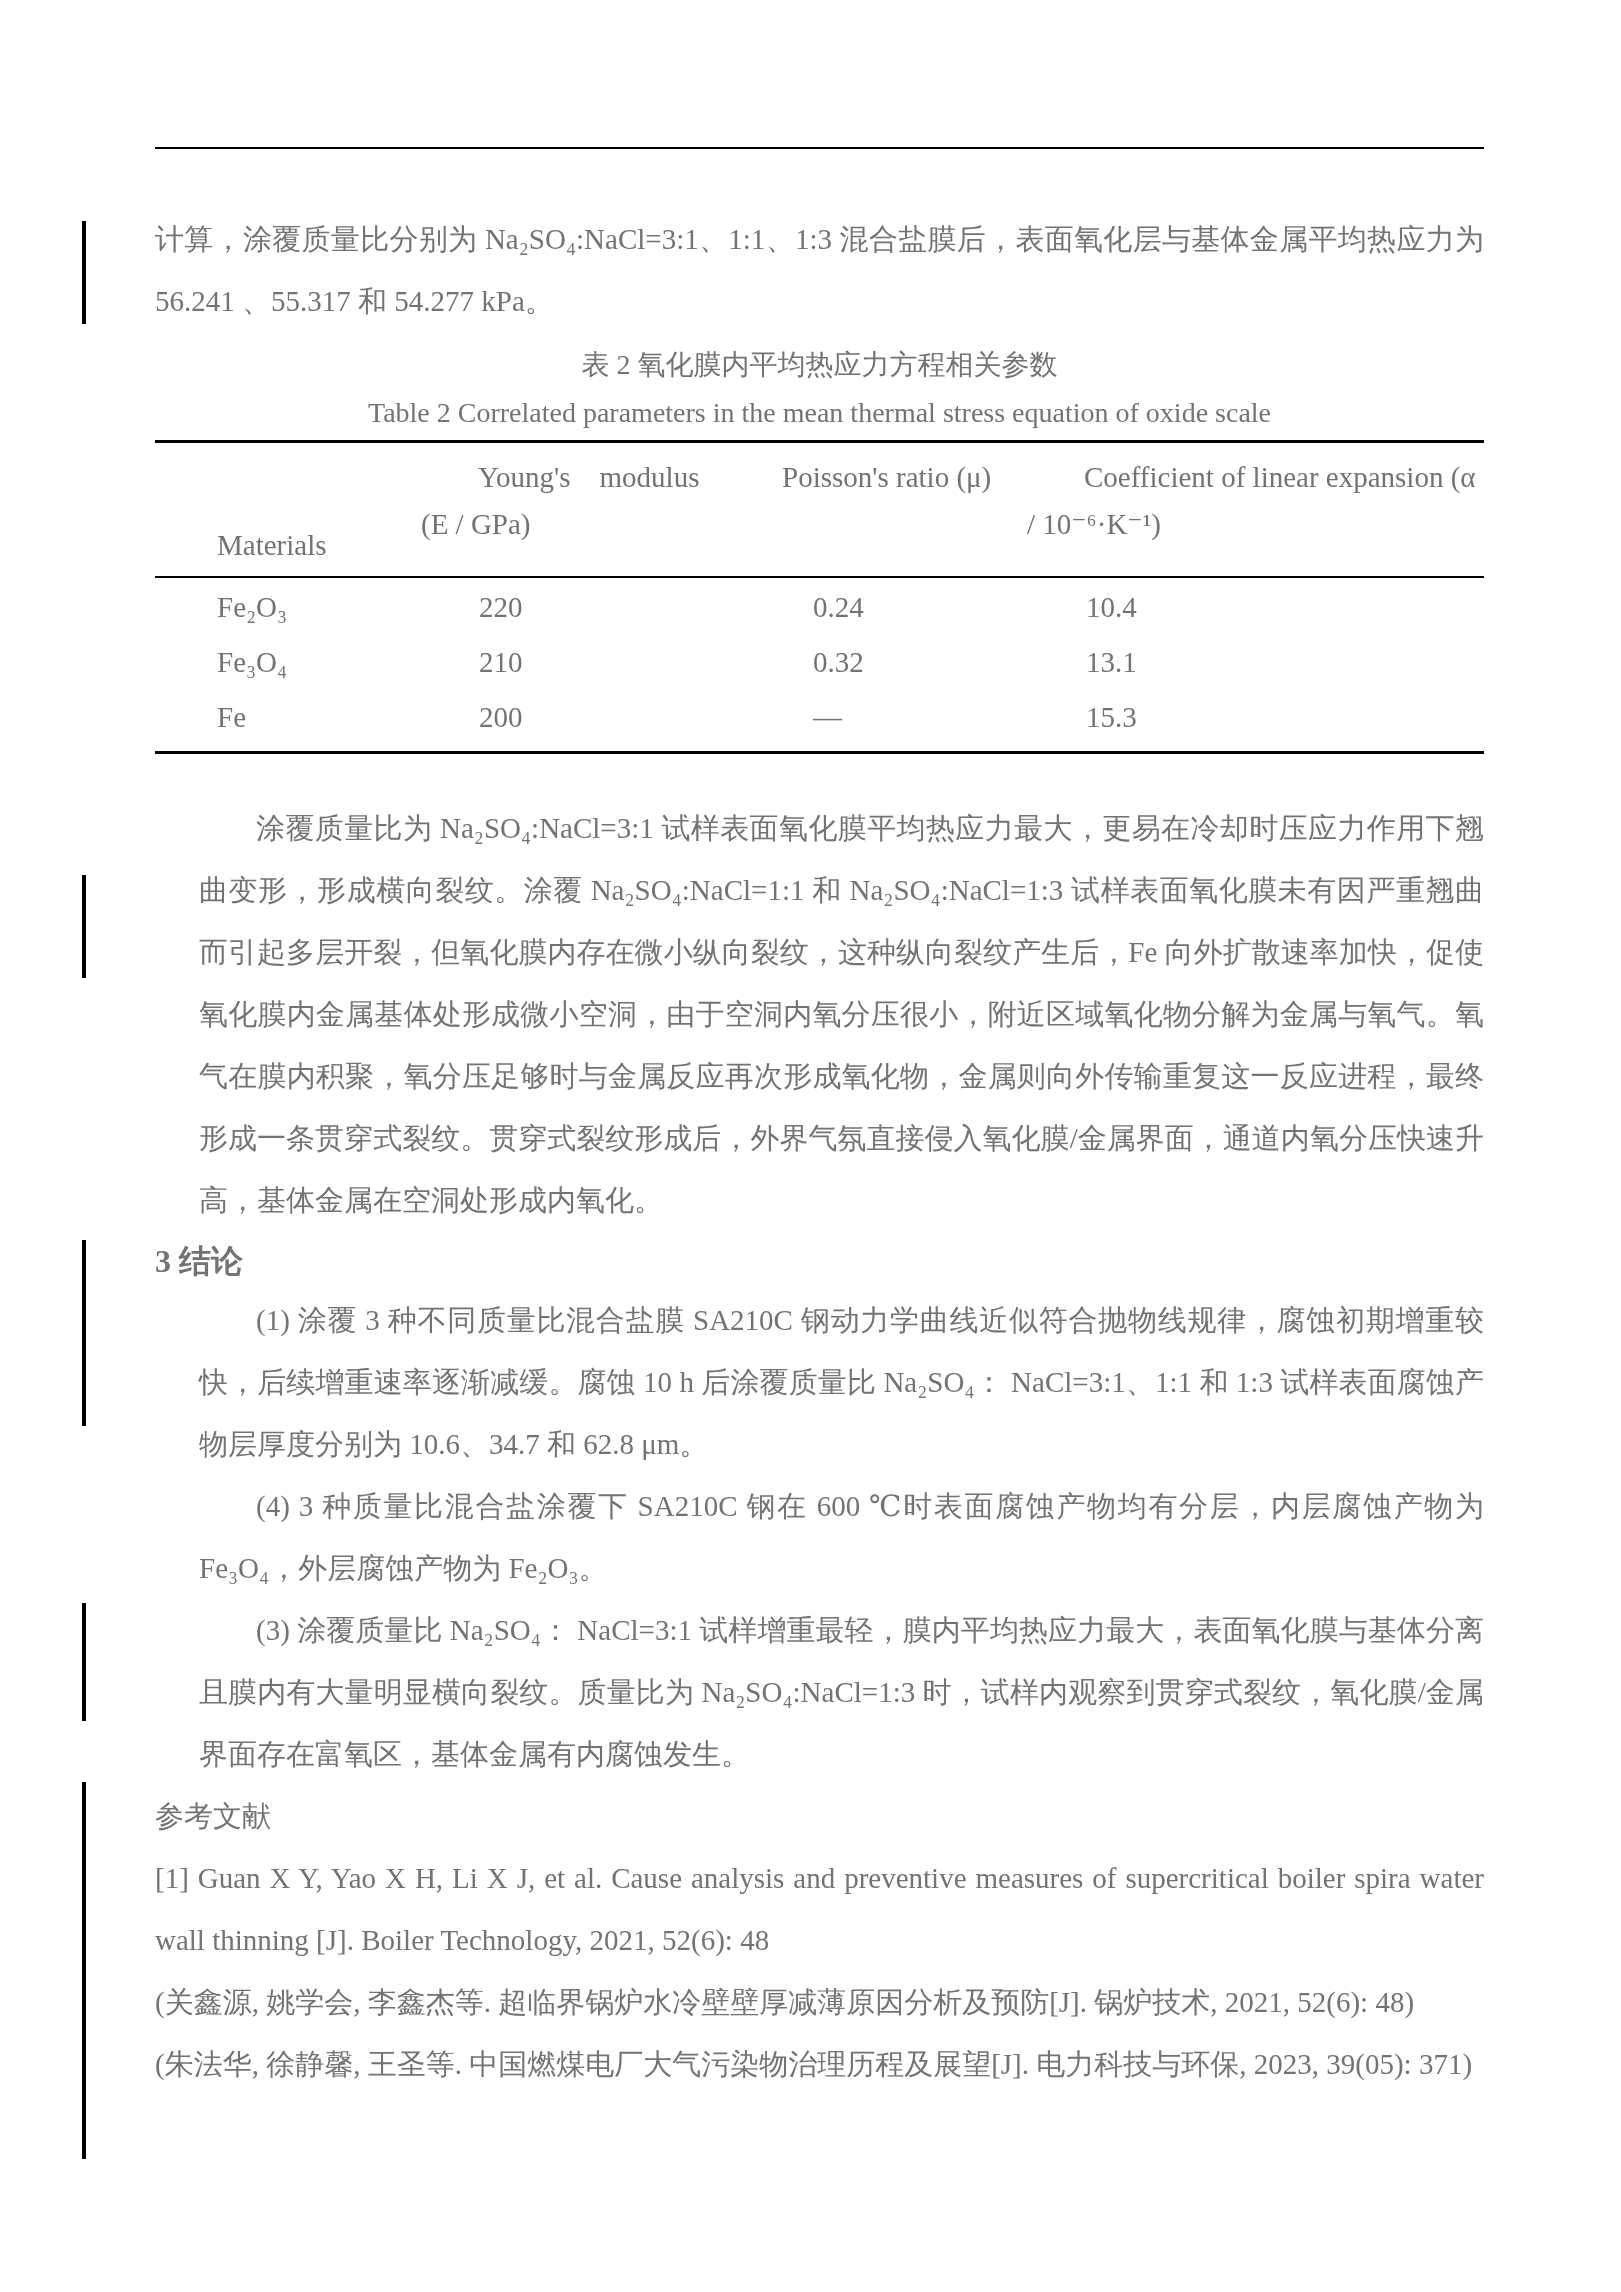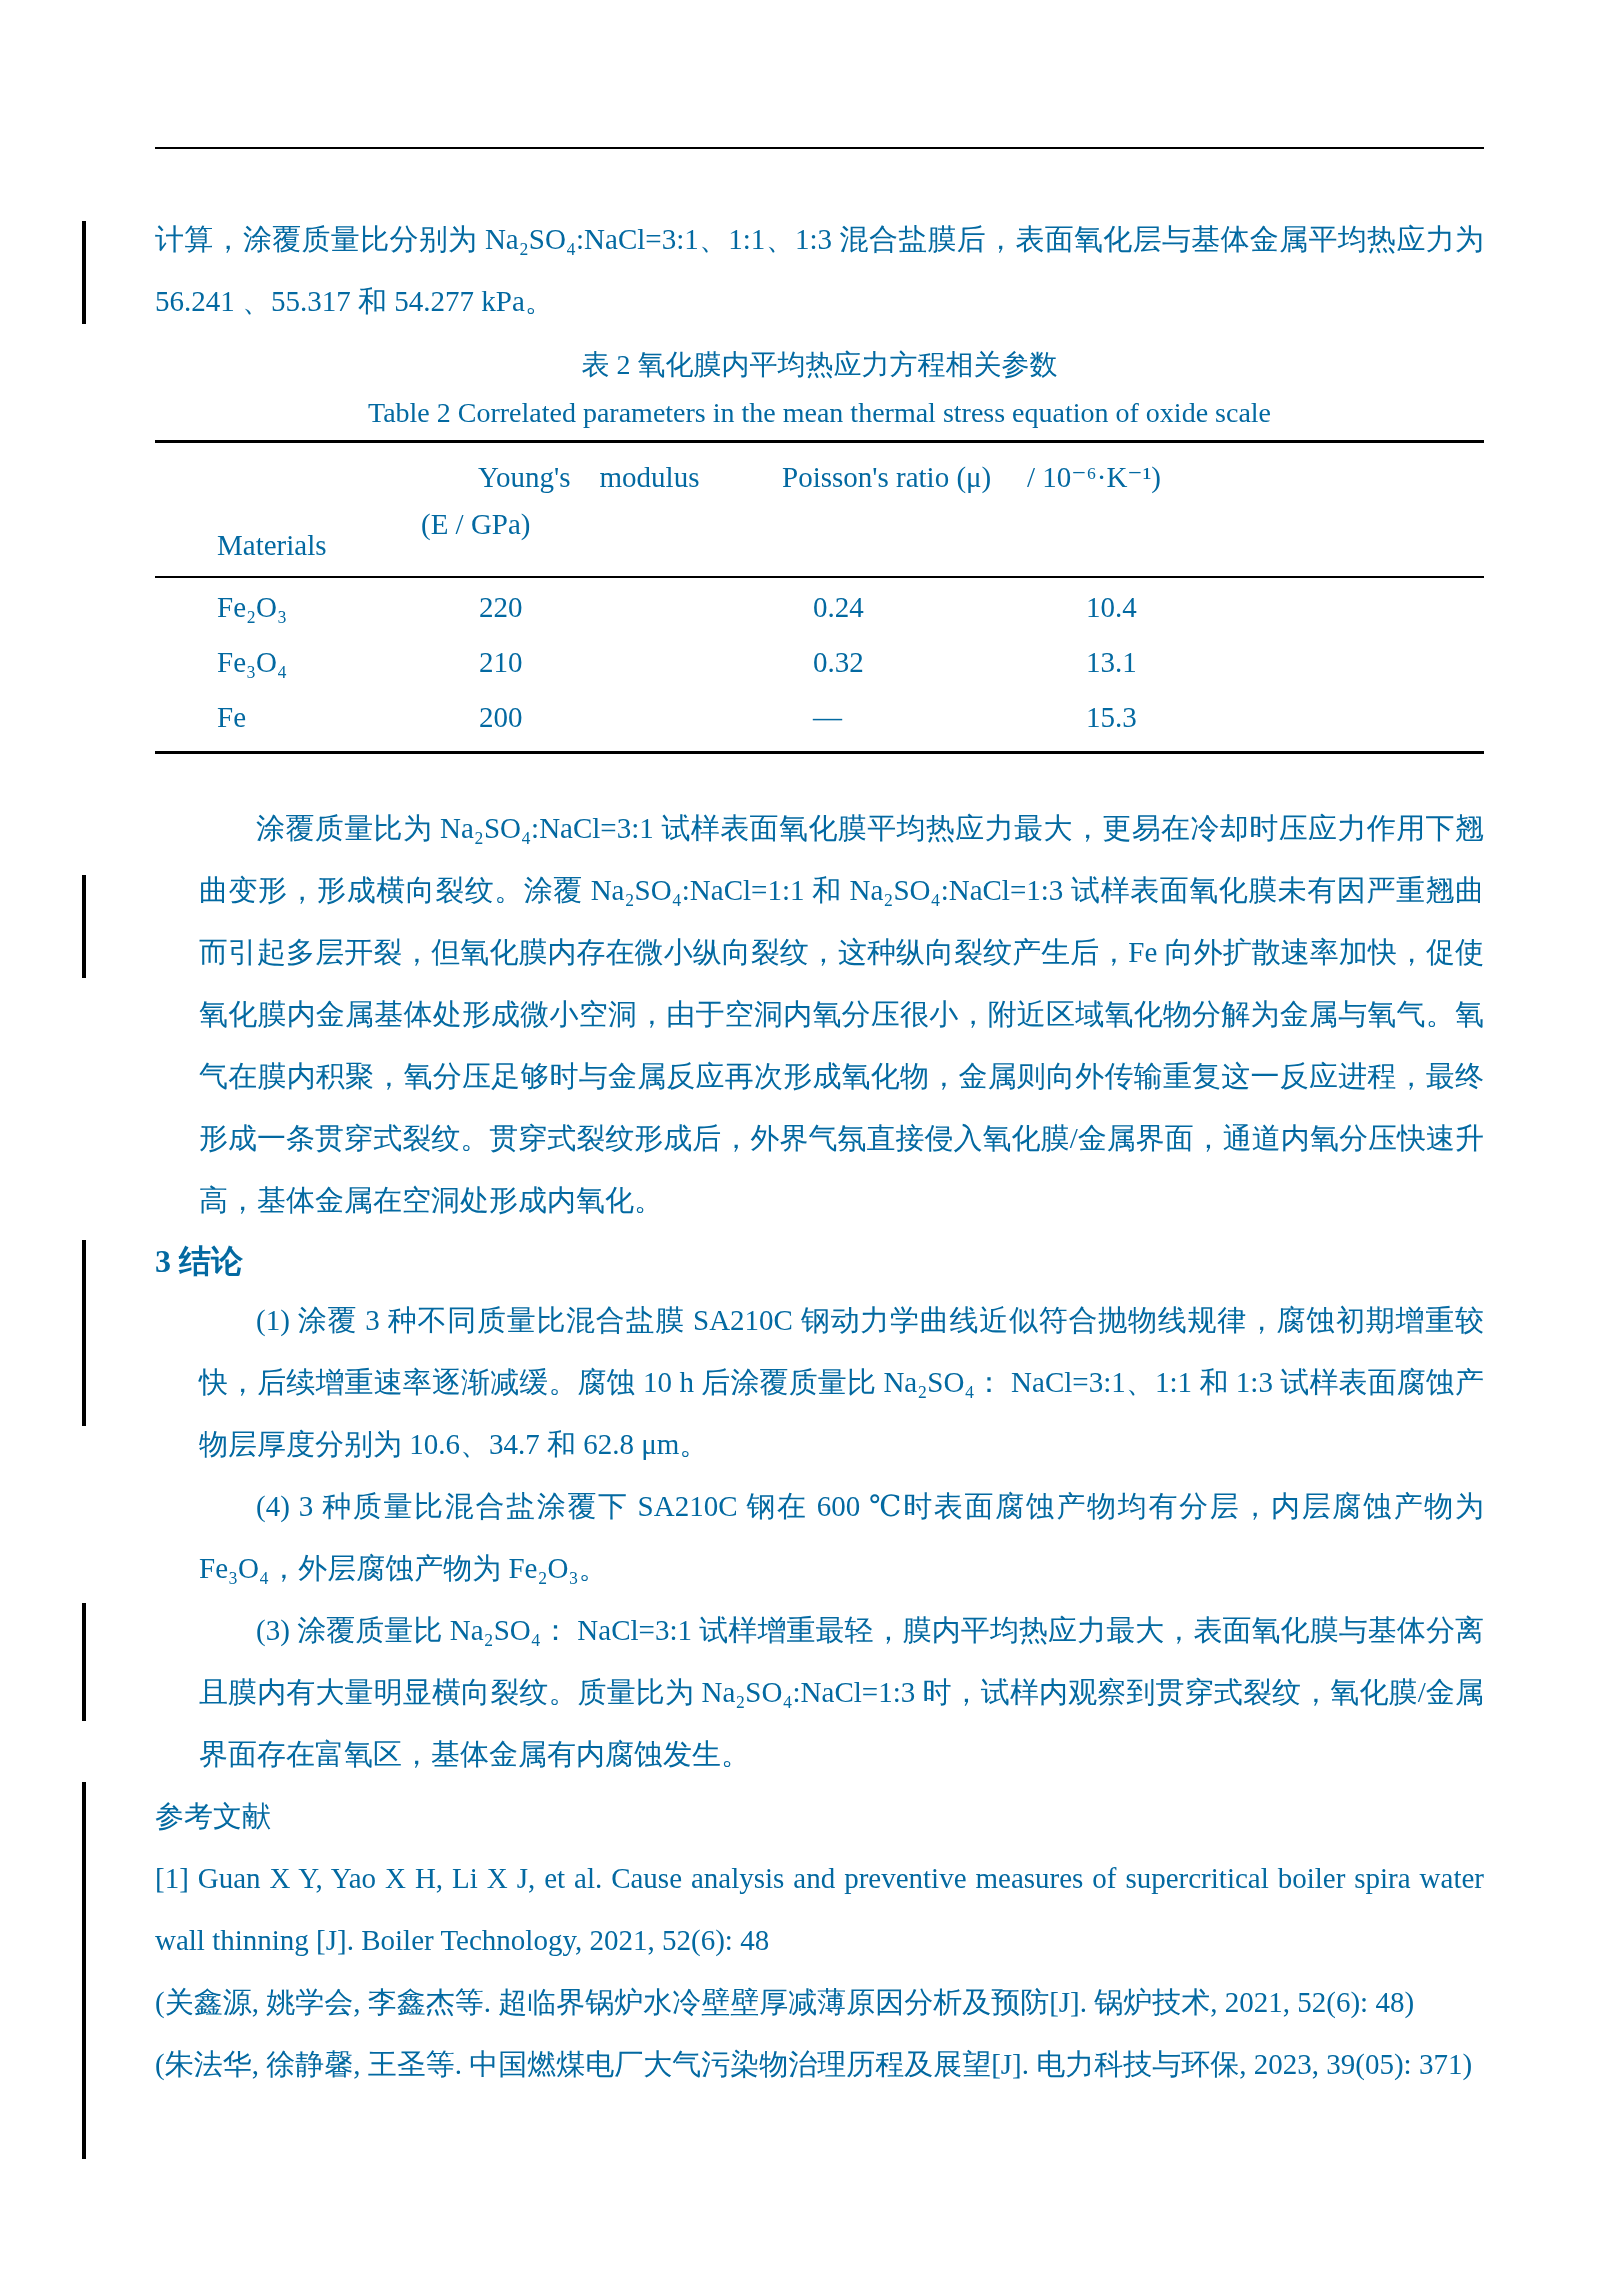--- a/index.html
+++ b/index.html
@@ -6,21 +6,21 @@
     margin: 0;
     padding: 0;
     background: #ffffff;
   }
   .page {
     position: relative;
     width: 1621px;
     height: 2293px;
     background: #ffffff;
     font-family: "Liberation Serif", "DejaVu Serif", serif;
-    color: #0369a1;
+    color: #737373;
     overflow: hidden;
   }
   .content {
     position: absolute;
     left: 155px;
     top: 147px;
     width: 1329px;
   }
   .rule {
     height: 0;
@@ -107,20 +107,21 @@
 
     <div class="tbl">
       <div class="tbl-header">
         <div class="h-materials">Materials</div>
         <div class="hcell h-youngs">
           <div class="hline hindent">Young's    modulus</div>
           <div class="hline">(E / GPa)</div>
         </div>
         <div class="hcell h-poisson">Poisson's ratio (μ)</div>
         <div class="hcell h-expansion">
+          <div class="hline hindent">Coefficient of linear expansion (α</div>
           <div class="hline">/ 10⁻⁶·K⁻¹)</div>
         </div>
       </div>
       <div class="tbl-body">
         <div class="tbl-row">
           <div class="cell c-material">Fe₂O₃</div>
           <div class="cell c-youngs">220</div>
           <div class="cell c-poisson">0.24</div>
           <div class="cell c-expansion">10.4</div>
         </div>

